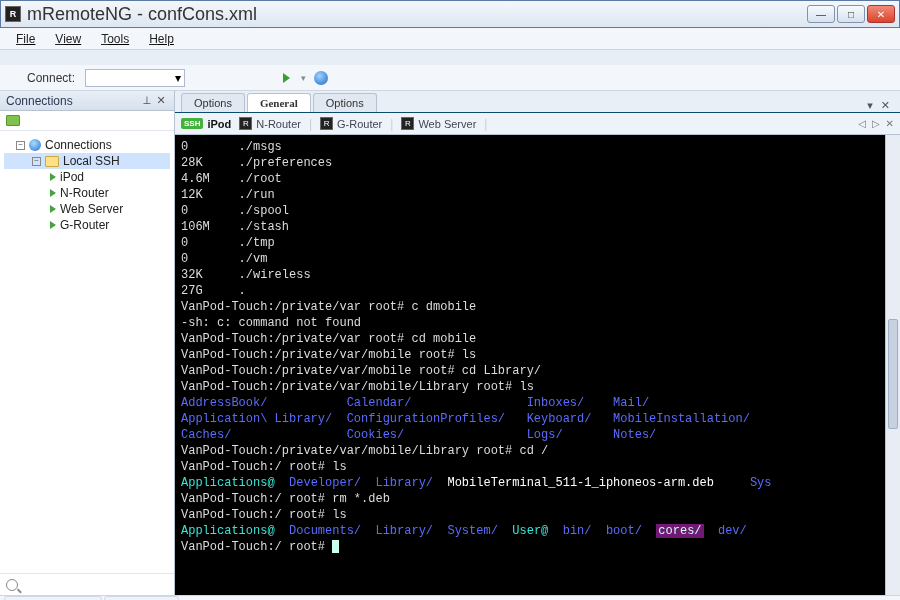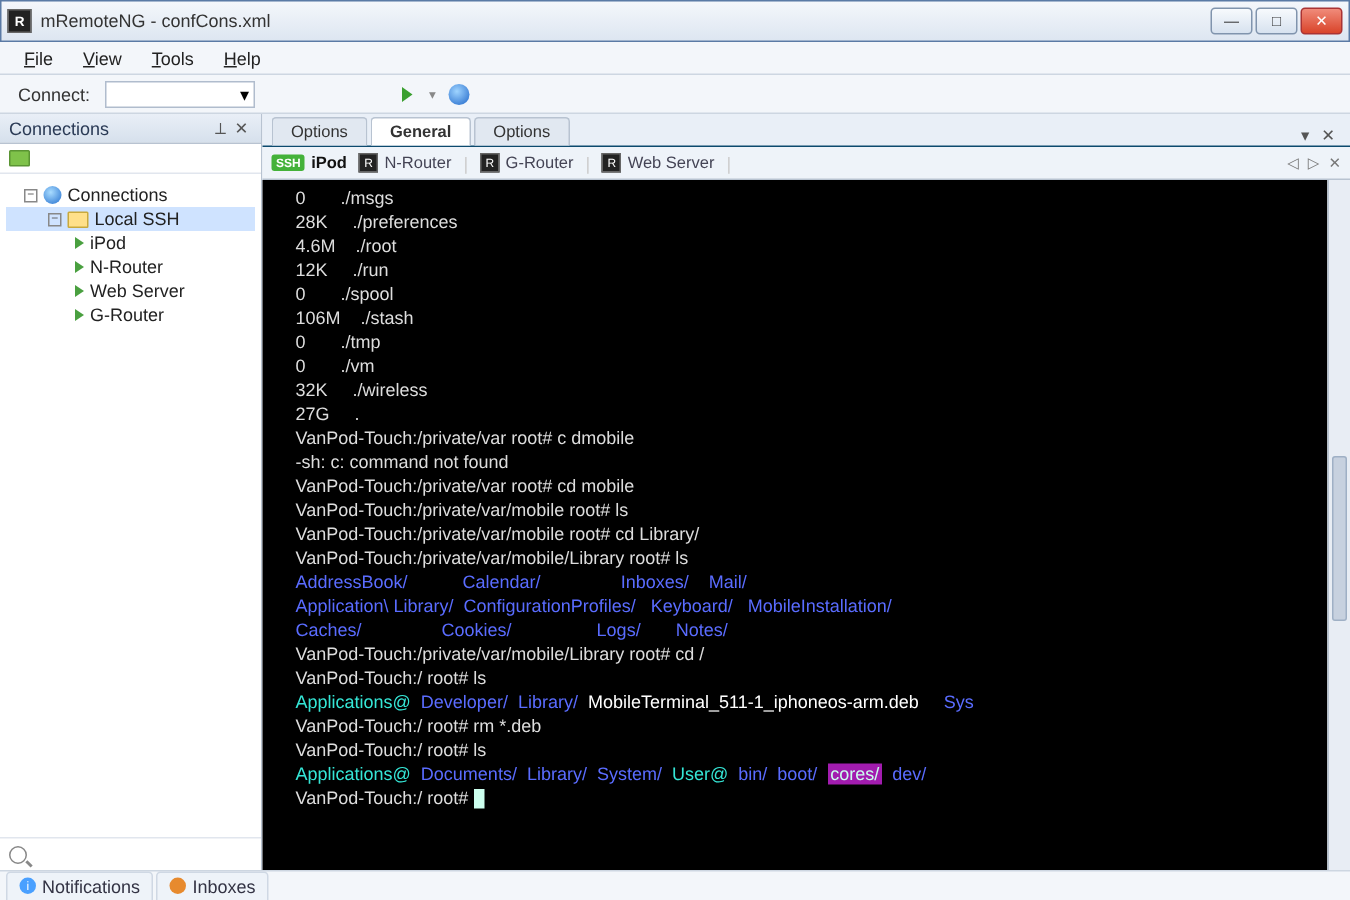--- a/index.html
+++ b/index.html
@@ -17,40 +17,40 @@
     background: linear-gradient(#f4f7fb, #dde6f1);
     border: 1px solid #5a7aa5;
     display: flex;
     align-items: center;
     padding: 0 4px;
   }
   .titlebar .app-icon {
     width: 16px; height: 16px; background:#222; border:1px solid #666; margin-right:6px;
     display:flex; align-items:center; justify-content:center; color:#fff; font-size:9px; font-weight:bold;
   }
-  .titlebar .title { flex:1; color:#333; font-size:12px; }
+  .titlebar .title { flex:1; color:#333; font-size:18px; }
   .winbtns { display:flex; gap:2px; }
   .winbtn {
     width: 28px; height: 18px; border:1px solid #8094ad; border-radius:3px;
     background: linear-gradient(#f7fafd,#d7e2ef);
     display:flex; align-items:center; justify-content:center;
     font-size:10px; color:#333;
   }
   .winbtn.close { background: linear-gradient(#f08b7a,#d9442a); color:#fff; border-color:#a33; }
   
   .menubar {
     height: 22px; background:#f3f6fa; border-bottom:1px solid #cdd6e1;
-    display:flex; align-items:center; padding:0 8px; gap:4px;
+    display:flex; align-items:center; padding:0 8px; gap:4px;text-decoration:underline;
   }
   .menubar .mitem { padding:2px 8px; color:#222; }
   .menubar .mitem span.ul { text-decoration:underline; }
   
   .toolbar {
     height:26px; background:#f3f6fa; border-bottom:1px solid #cdd6e1;
-    display:flex; align-items:center; padding:0 12px; gap:6px;
+    display:flex; align-items:center; padding:0 27px; gap:6px;margin-top:15px;
   }
   .toolbar .label { color:#333; margin-right:4px; }
   .toolbar .combo {
     width:100px; height:18px; border:1px solid #b0bccd; background:#fff;
     display:flex; align-items:center; justify-content:flex-end; padding:0 3px;
   }
   .toolbtn { width:18px; height:18px; display:flex; align-items:center; justify-content:center; }
   .globe { width:14px;height:14px;border-radius:50%;background:radial-gradient(circle at 40% 35%, #9fd4ff, #1e66c9);}
   .play { width:0;height:0;border-left:7px solid #3a9f2f;border-top:5px solid transparent;border-bottom:5px solid transparent;}
   
@@ -78,44 +78,44 @@
   .search { height:22px; border-top:1px solid #e1e6ee; display:flex; align-items:center; padding:0 6px; gap:4px;}
   .mag { width:12px;height:12px;border:1.5px solid #888;border-radius:50%;position:relative;}
   .mag::after{content:"";position:absolute;width:5px;height:1.5px;background:#888;right:-5px;bottom:-2px;transform:rotate(45deg);}
   
   .main { flex:1; display:flex; flex-direction:column; background:#f3f6fa; }
   .tabstrip { height:22px; display:flex; align-items:flex-end; padding:2px 6px 0 6px; gap:0; border-bottom:1px solid #0c4a6e; background:#e9eff7;}
   .tab {
     padding:3px 12px; background:#e1e8f1; border:1px solid #b8c3d1; border-bottom:none;
     border-radius:3px 3px 0 0; margin-right:2px; color:#333; font-size:11px;
   }
-  .tab.active { background:#fff; font-weight:600; }
+  .tab.active { background:#fff; font-weight:600;font-family:Liberation Serif, serif; }
   .tabstrip .spacer { flex:1; }
   .tabctrl { color:#555; padding:0 4px; font-size:11px;}
   .sessiontabs {
     height:22px; display:flex; align-items:center; padding:0 6px; gap:8px;
     border-bottom:1px solid #b8c3d1; background:#eef3f9;
   }
   .stab { display:flex; align-items:center; gap:4px; color:#445; font-size:11px; }
   .stab.active { font-weight:700; color:#111;}
   .ssh-badge { background:#44b23a;color:#fff;font-size:8px;font-weight:700;padding:1px 3px;border-radius:2px;}
   .r-badge { width:13px;height:13px;background:#222;color:#fff;font-size:8px;display:flex;align-items:center;justify-content:center;border:1px solid #666;}
   .sessiontabs .spacer { flex:1; }
   .navicons { color:#777; font-size:10px; display:flex; gap:6px; }
   
   .terminal-wrap { flex:1; display:flex; }
   .terminal {
     flex:1; background:#000; color:#ddd;
-    font-family: Liberation Sans, sans-serif; font-size:12px; line-height:16px;
-    padding:4px 22px; overflow:hidden; white-space:pre;
+    font-family: Liberation Mono, monospace; font-size:12px; line-height:16px;
+    padding:4px 6px; overflow:hidden; white-space:pre;
   }
   .terminal .blue { color:#5a6cff; }
   .terminal .cyan { color:#35e6d6; }
   .terminal .red  { color:#ffffff; }
-  .terminal .bg-blue { background:#a21caf; color:#cfe; padding:0 2px; }
+  .terminal .bg-blue { background:#701a75; color:#cfe; padding:0 2px; }
   .terminal .cursor { display:inline-block;width:7px;height:13px;background:#cfe;vertical-align:middle;}
   .term-scroll { width:15px; background:#e8edf4; border-left:1px solid #b8c3d1; position:relative;}
   .term-scroll .thumb { position:absolute; left:2px; right:2px; top:40%; height:110px; background:#c7d1df; border:1px solid #9fb0c5; border-radius:2px;}
   
   .statusbar {
     height:20px; background:#f3f6fa; border-top:1px solid #cdd6e1;
     display:flex; align-items:center; padding:0 4px; gap:2px;
   }
   .status-tab { padding:2px 8px; border:1px solid #cfd8e4; background:#eef3f9; border-radius:3px 3px 0 0; display:flex; align-items:center; gap:4px; color:#334;}
   .info-icon { width:11px;height:11px;border-radius:50%;background:#4aa0ff;color:#fff;font-size:8px;display:flex;align-items:center;justify-content:center;}

